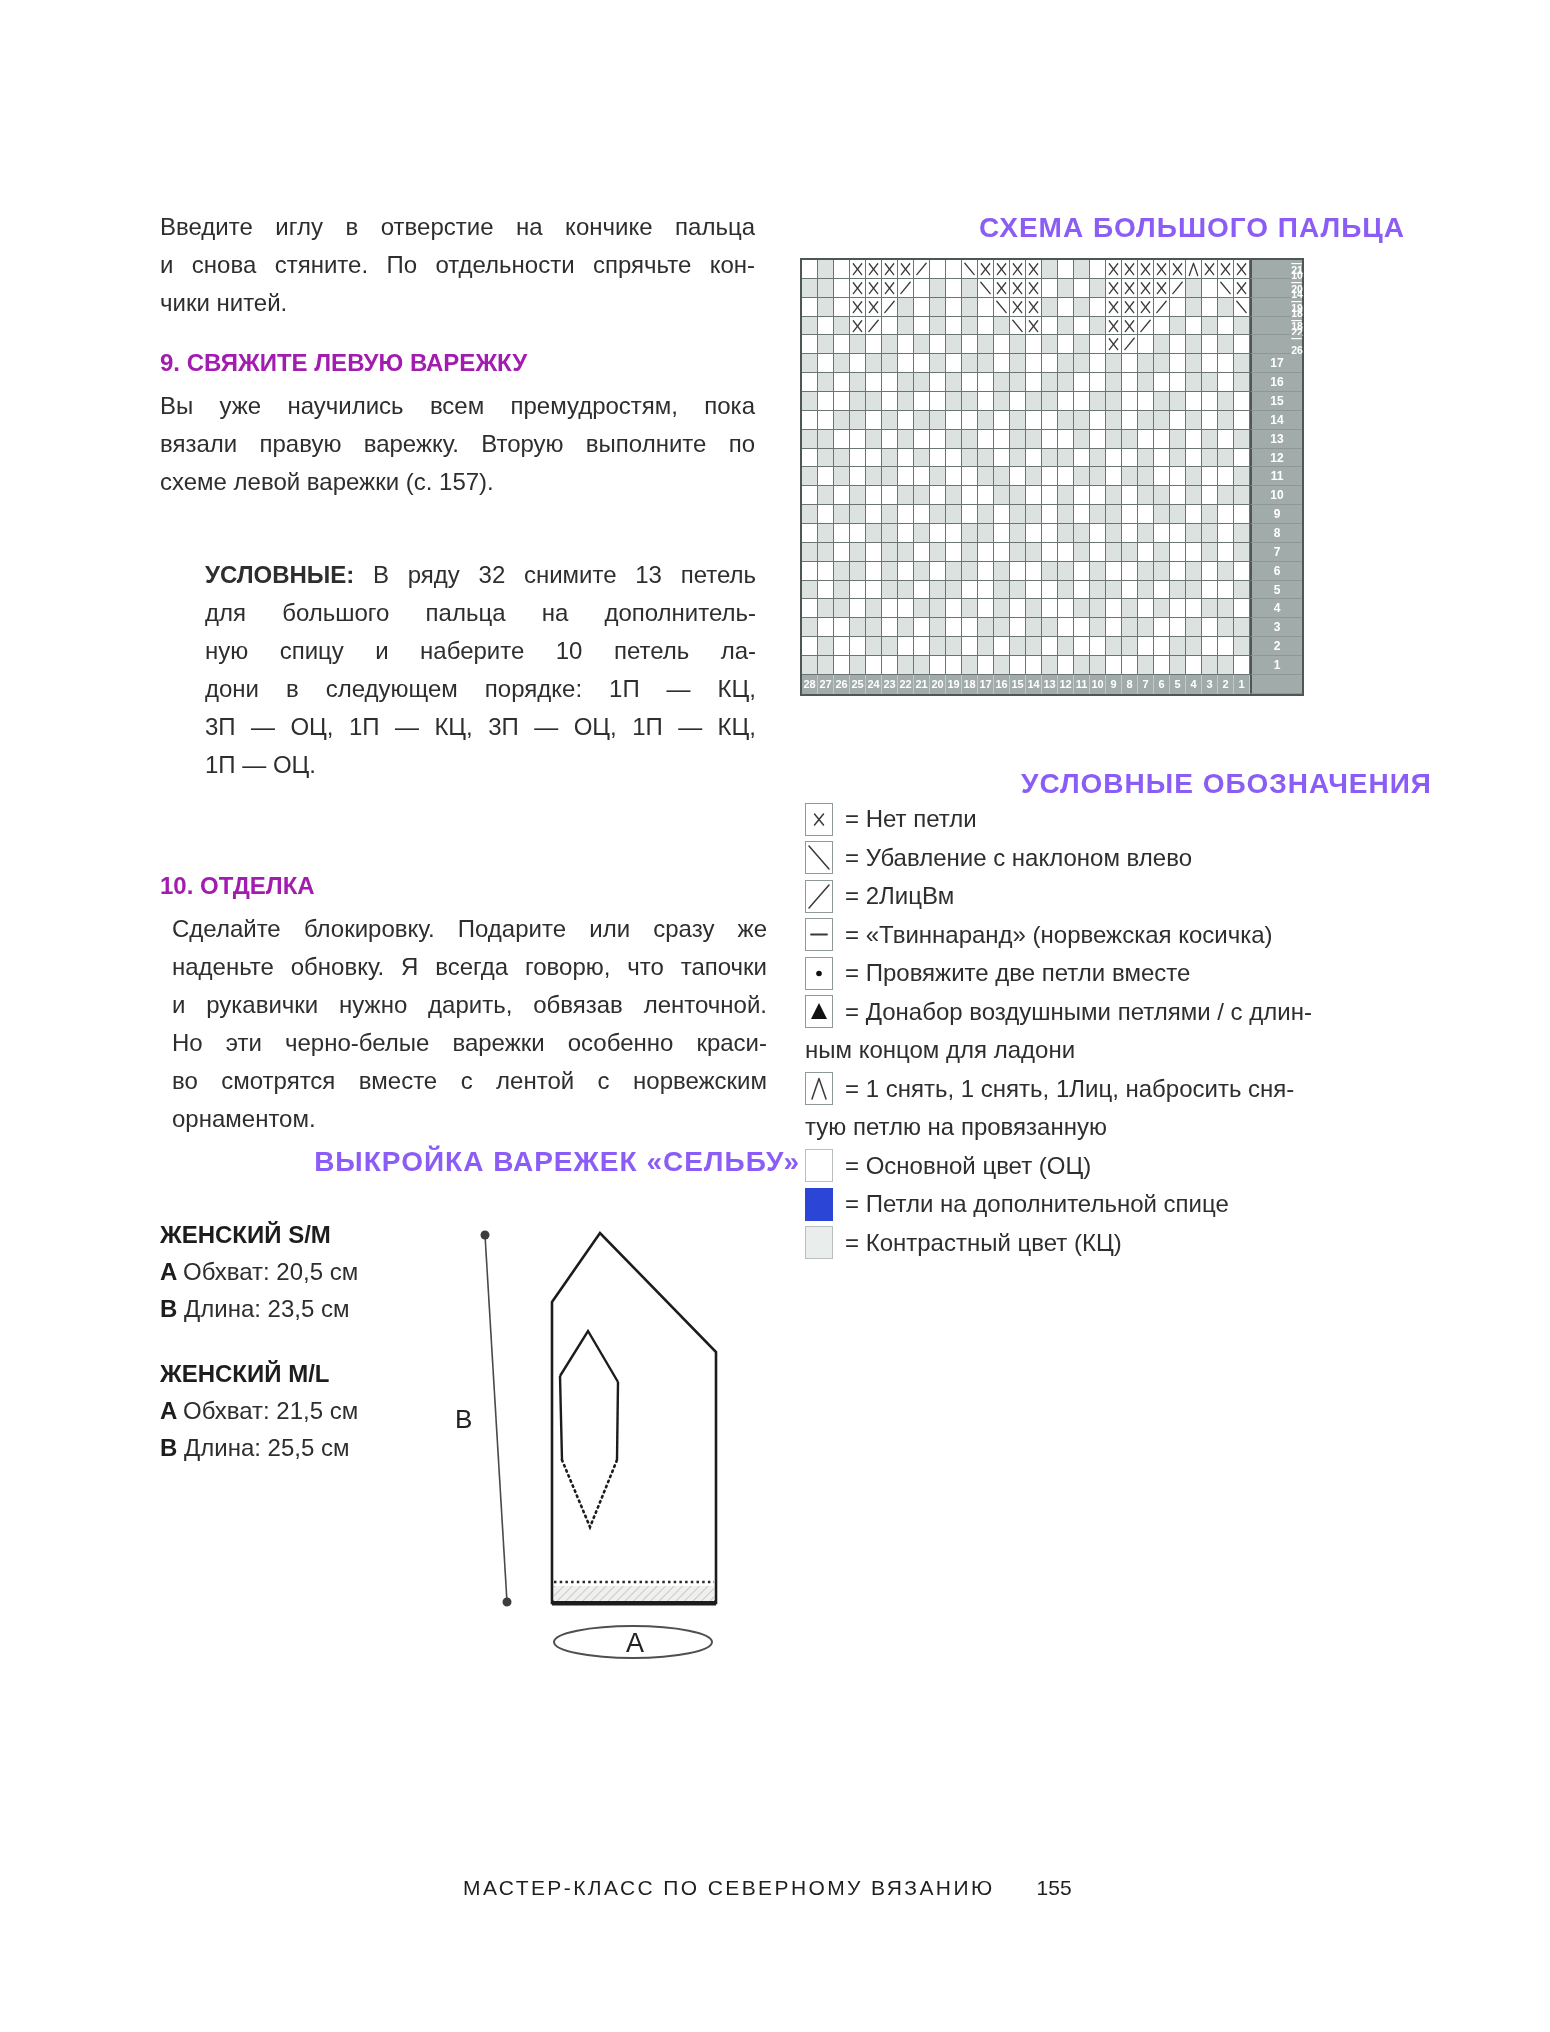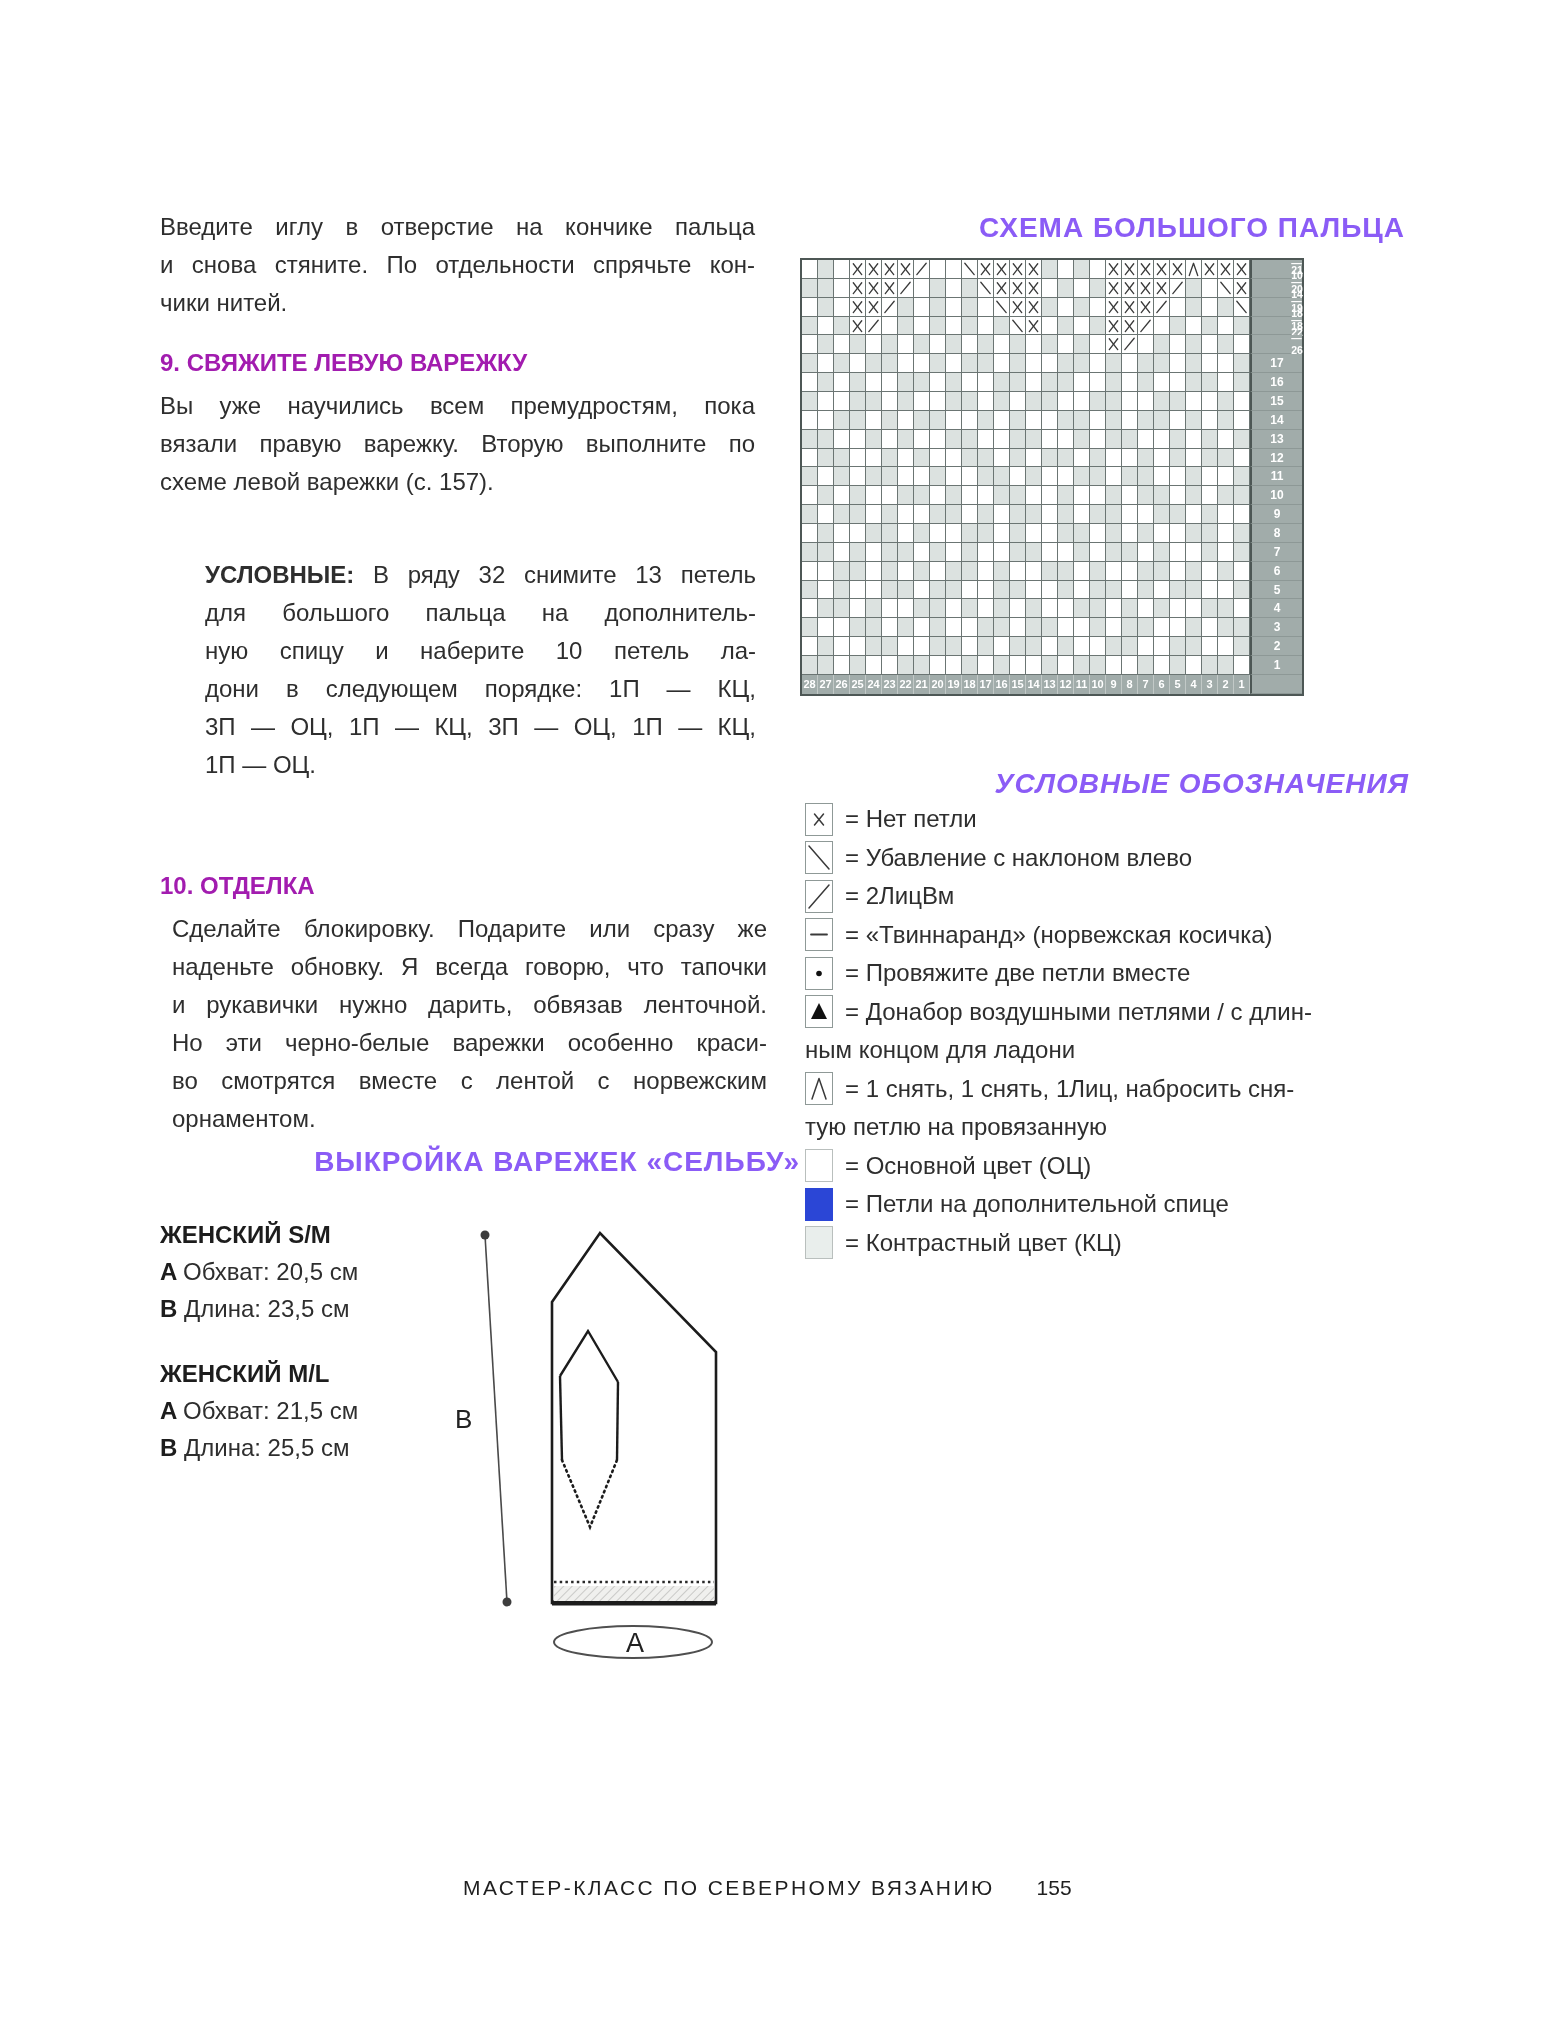--- a/index.html
+++ b/index.html
@@ -1036,21 +1036,21 @@
       <div class="numcell">7</div>
       <div class="numcell">6</div>
       <div class="numcell">5</div>
       <div class="numcell">4</div>
       <div class="numcell">3</div>
       <div class="numcell">2</div>
       <div class="numcell">1</div>
       <div class="lab num"></div>
     </div>
 
-  <div class="abs bighead" style="left:809px;top:768px;width:600px;font-style:italic;">УСЛОВНЫЕ ОБОЗНАЧЕНИЯ</div>
+  <div class="abs bighead" style="left:832px;top:768px;width:600px;">УСЛОВНЫЕ ОБОЗНАЧЕНИЯ</div>
 
   <div class="abs" style="left:805px;top:800px;width:560px;" id="legend">
       <div class="lrow">
         <div class="lbox">
           <svg viewBox="0 0 26 31" width="26" height="31">
             <line x1="8.5" y1="10" x2="17.5" y2="21" stroke="#3a3a3a" stroke-width="1.5" fill="none" stroke-linecap="round"></line>
             <line x1="17.5" y1="10" x2="8.5" y2="21" stroke="#3a3a3a" stroke-width="1.5" fill="none" stroke-linecap="round"></line>
           </svg>
         </div>
         <span class="ltext">= Нет петли</span>

